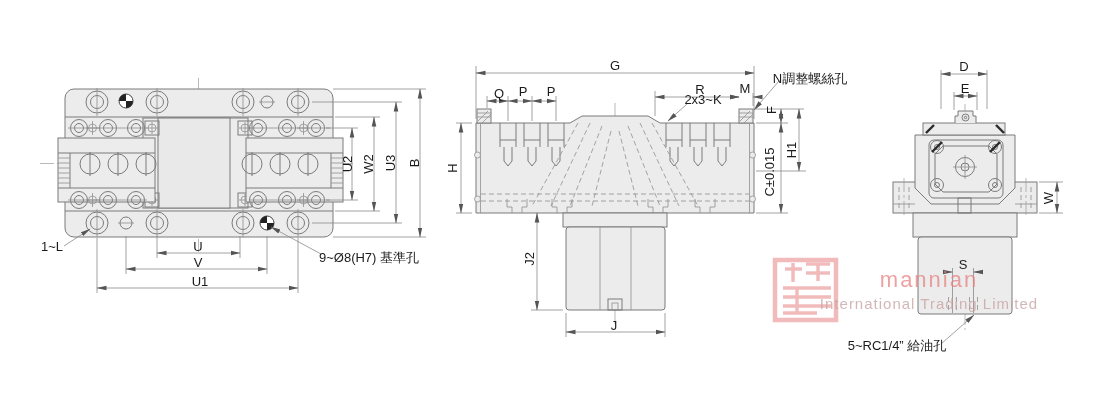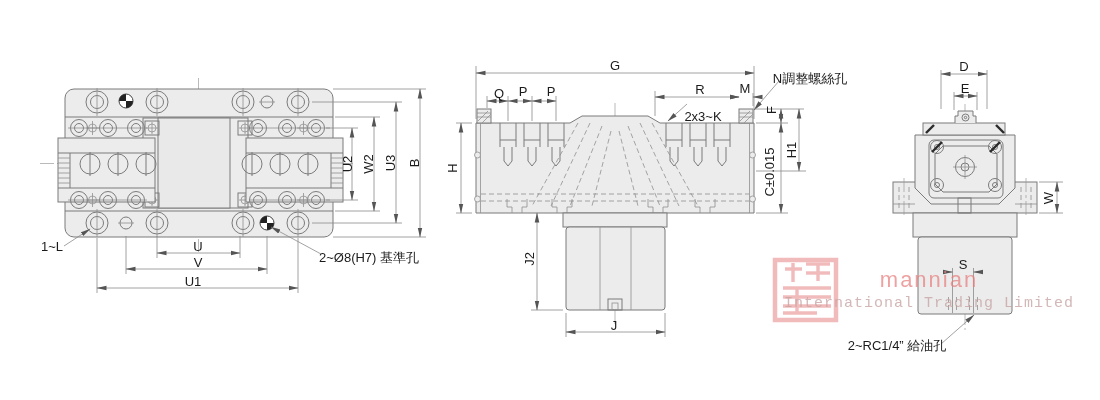--- a/index.html
+++ b/index.html
@@ -14,21 +14,21 @@
   .dim{fill:none;stroke:#8a8a8a;stroke-width:.8;}
   .cl{fill:none;stroke:#9c9c9c;stroke-width:.7;stroke-dasharray:14 3 3 3;}
   .hid{fill:none;stroke:#8f8f8f;stroke-width:.8;stroke-dasharray:5 3;}
   .dk{stroke:#2a2a2a;stroke-width:2.4;}
   
   .lbl{position:absolute;transform:translate(-50%,-50%);font-size:13px;color:#1b1b1b;
        white-space:nowrap;line-height:1;}
   .rot{transform:translate(-50%,-50%) rotate(-90deg);}
   .wm-brand{position:absolute;transform:translate(-50%,-50%);font-size:22px;font-weight:normal;
             letter-spacing:2px;color:rgba(231,125,125,.72);white-space:nowrap;}
-  .wm-sub{position:absolute;transform:translate(-50%,-50%);font-family:Liberation Mono, monospace;
+  .wm-sub{position:absolute;transform:translate(-50%,-50%);font-family:Liberation Sans, sans-serif;
           font-size:15px;letter-spacing:1px;color:rgba(198,163,163,.78);white-space:nowrap;}
 </style>
 </head>
 <body>
 
 <div class="stage">
 <svg width="1100" height="400" viewBox="0 0 1100 400">
   <defs>
     <marker id="ar" markerWidth="12" markerHeight="8" refX="9.5" refY="3" orient="auto-start-reverse" markerUnits="userSpaceOnUse">
           <path d="M0,0.7 L10,3 L0,5.3 Z" fill="#555"></path>
@@ -414,40 +414,40 @@
     </g>
   </g>
 </svg>
 
 <span class="lbl rot" style="left:347px;top:164px">U2</span>
 <span class="lbl rot" style="left:368px;top:164px">W2</span>
 <span class="lbl rot" style="left:390px;top:163px">U3</span>
 <span class="lbl rot" style="left:414px;top:163px">B</span>
 <span class="lbl" style="left:198px;top:246px">U</span>
 <span class="lbl" style="left:198px;top:262px">V</span>
-<span class="lbl" style="left:193px;top:281px">U1</span>
+<span class="lbl" style="left:200px;top:281px">U1</span>
 <span class="lbl" style="left:52px;top:246px">1~L</span>
-<span class="lbl" style="left:369px;top:257px">2~Ø8(H7) 基準孔</span>
+<span class="lbl" style="left:369px;top:257px">9~Ø8(H7) 基準孔</span>
 
 <span class="lbl" style="left:615px;top:65px">G</span>
 <span class="lbl" style="left:700px;top:89px">R</span>
 <span class="lbl" style="left:745px;top:88px">M</span>
 <span class="lbl" style="left:499px;top:93px">Q</span>
 <span class="lbl" style="left:523px;top:91px">P</span>
 <span class="lbl" style="left:551px;top:91px">P</span>
-<span class="lbl" style="left:703px;top:116px">2x3~K</span>
+<span class="lbl" style="left:703px;top:99px">2x3~K</span>
 <span class="lbl" style="left:810px;top:78px">N調整螺絲孔</span>
 <span class="lbl rot" style="left:452px;top:168px">H</span>
 <span class="lbl rot" style="left:771px;top:110px">F</span>
 <span class="lbl rot" style="left:791px;top:150px">H1</span>
 <span class="lbl rot" style="left:769px;top:172px">C±0.015</span>
 <span class="lbl rot" style="left:529px;top:259px">J2</span>
 <span class="lbl" style="left:614px;top:325px">J</span>
 
 <span class="lbl" style="left:964px;top:66px">D</span>
 <span class="lbl" style="left:965px;top:88px">E</span>
 <span class="lbl rot" style="left:1048px;top:198px">W</span>
 <span class="lbl" style="left:963px;top:264px">S</span>
-<span class="lbl" style="left:897px;top:345px">2~RC1/4” 給油孔</span>
+<span class="lbl" style="left:897px;top:345px">5~RC1/4” 給油孔</span>
 
 <span class="wm-brand" style="left:929px;top:280px">mannian</span>
 <span class="wm-sub" style="left:929px;top:303px">International Trading Limited</span>
 </div>
 
 </body></html>

